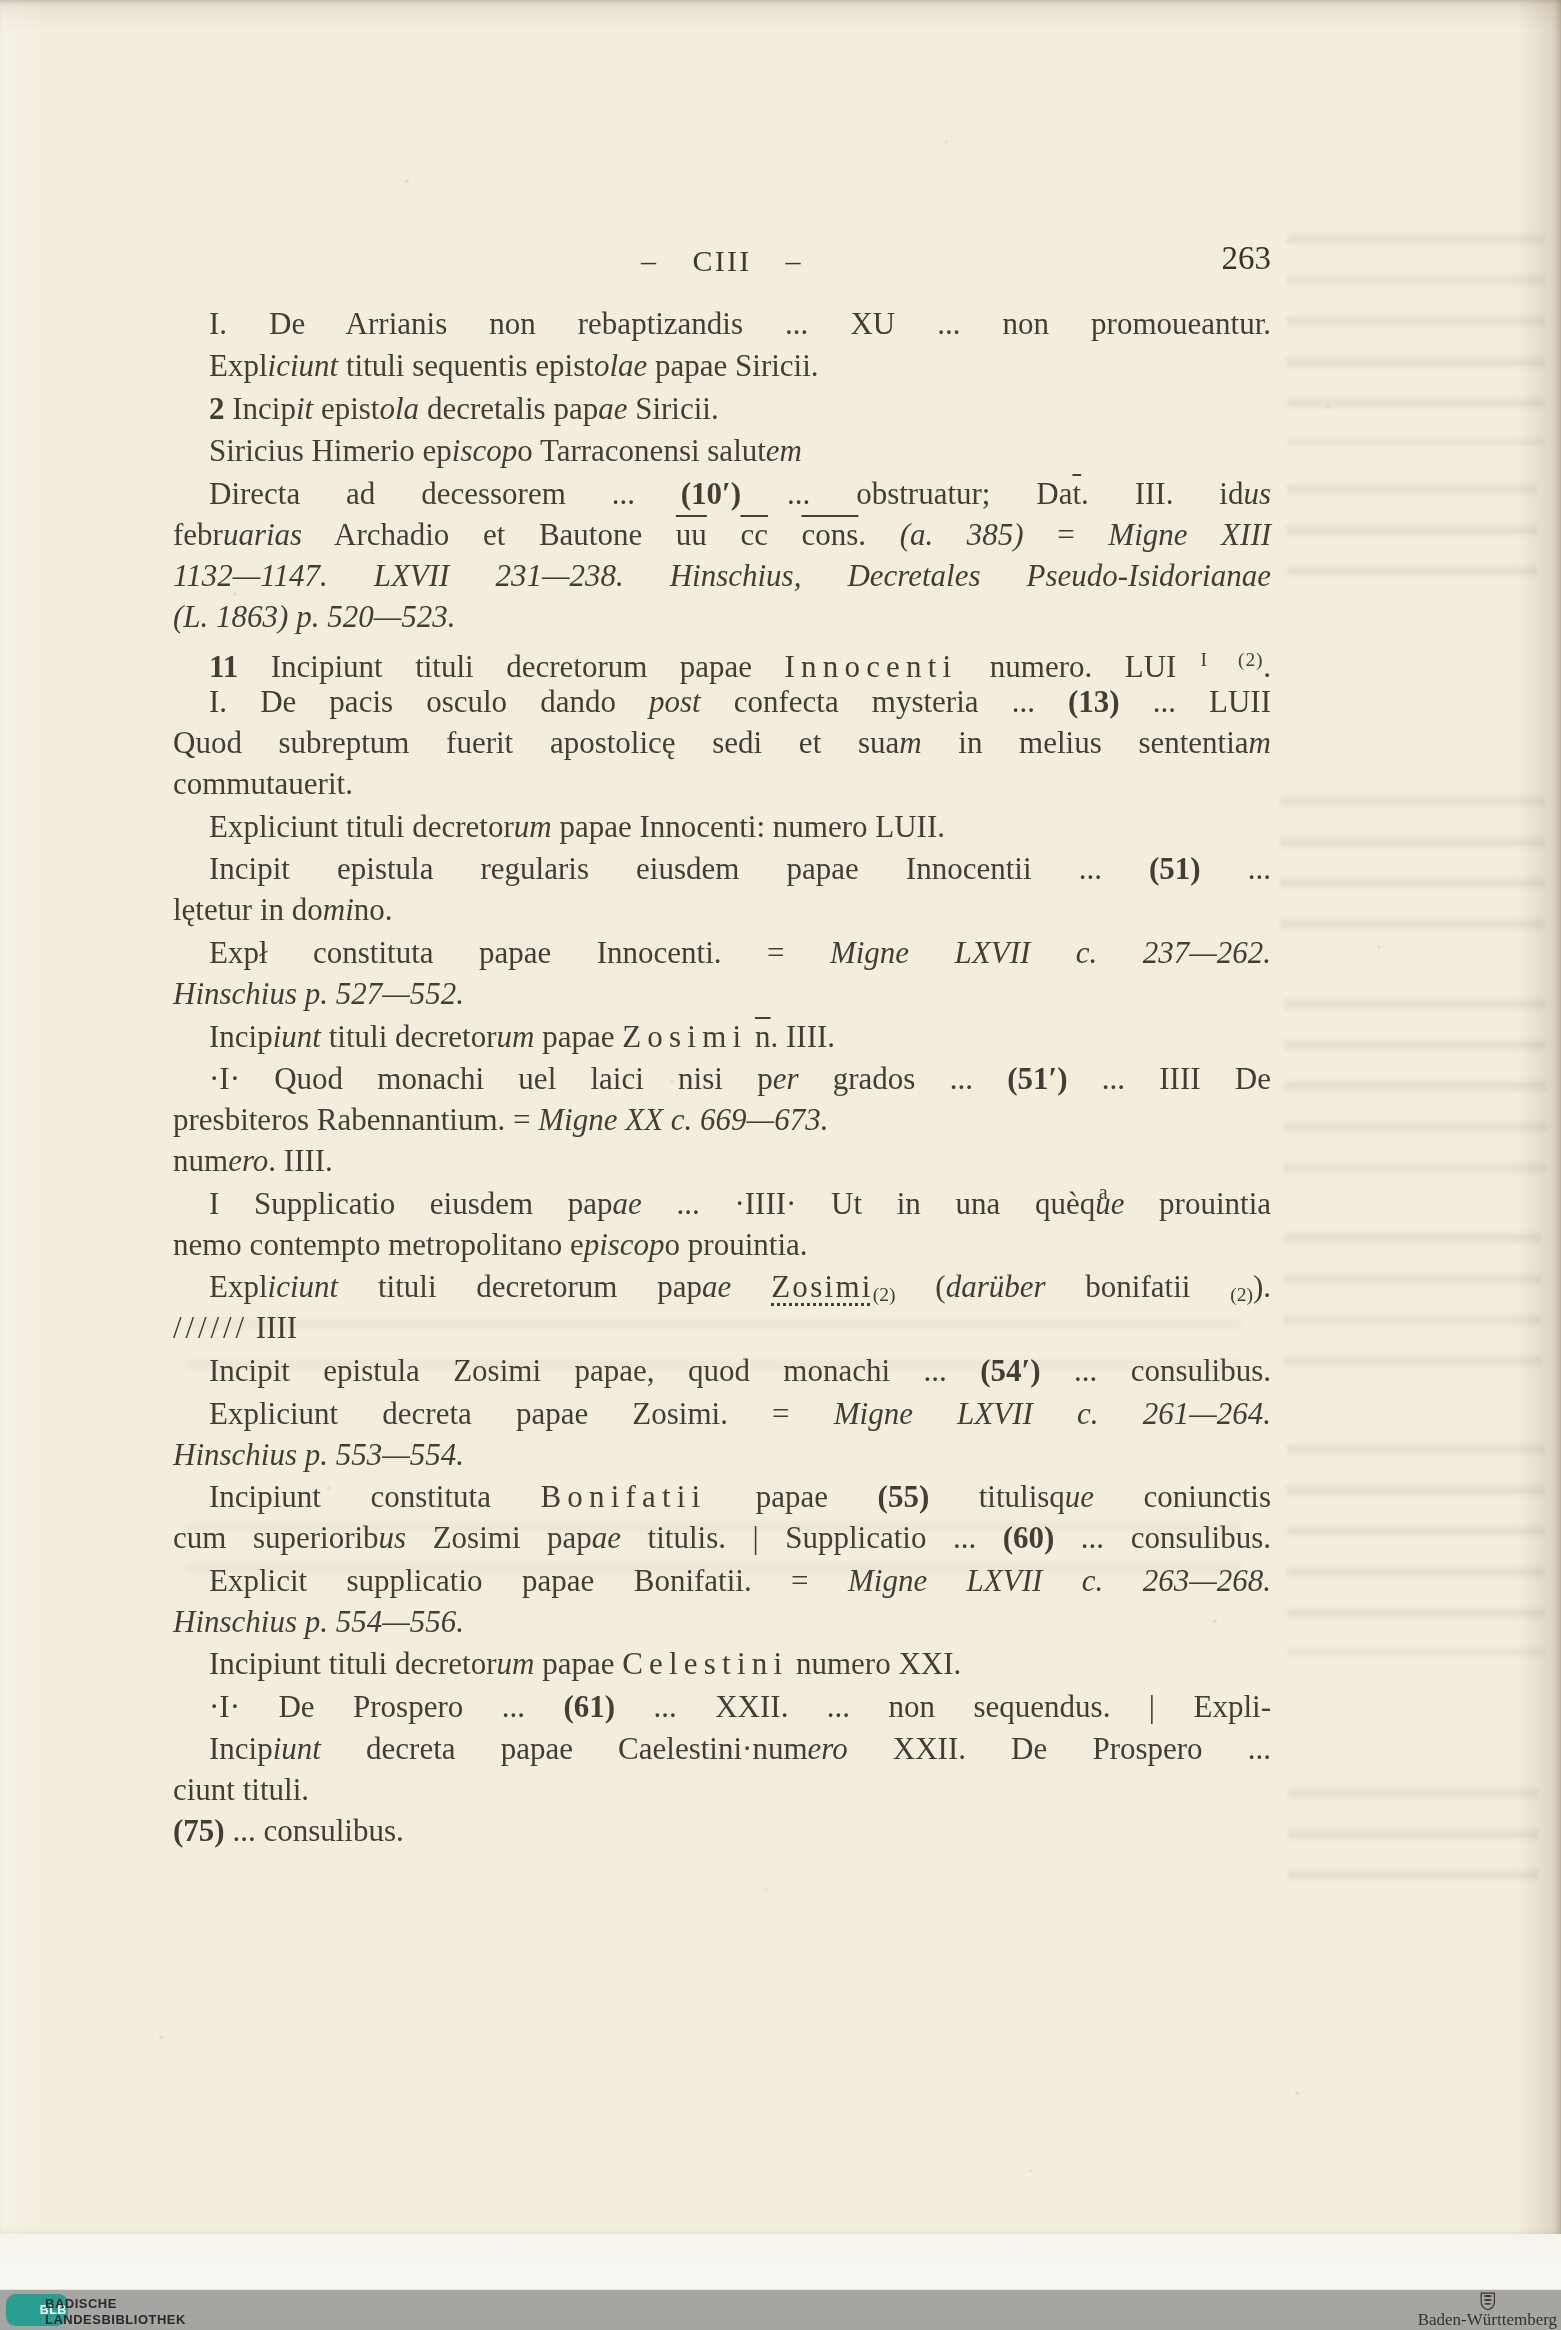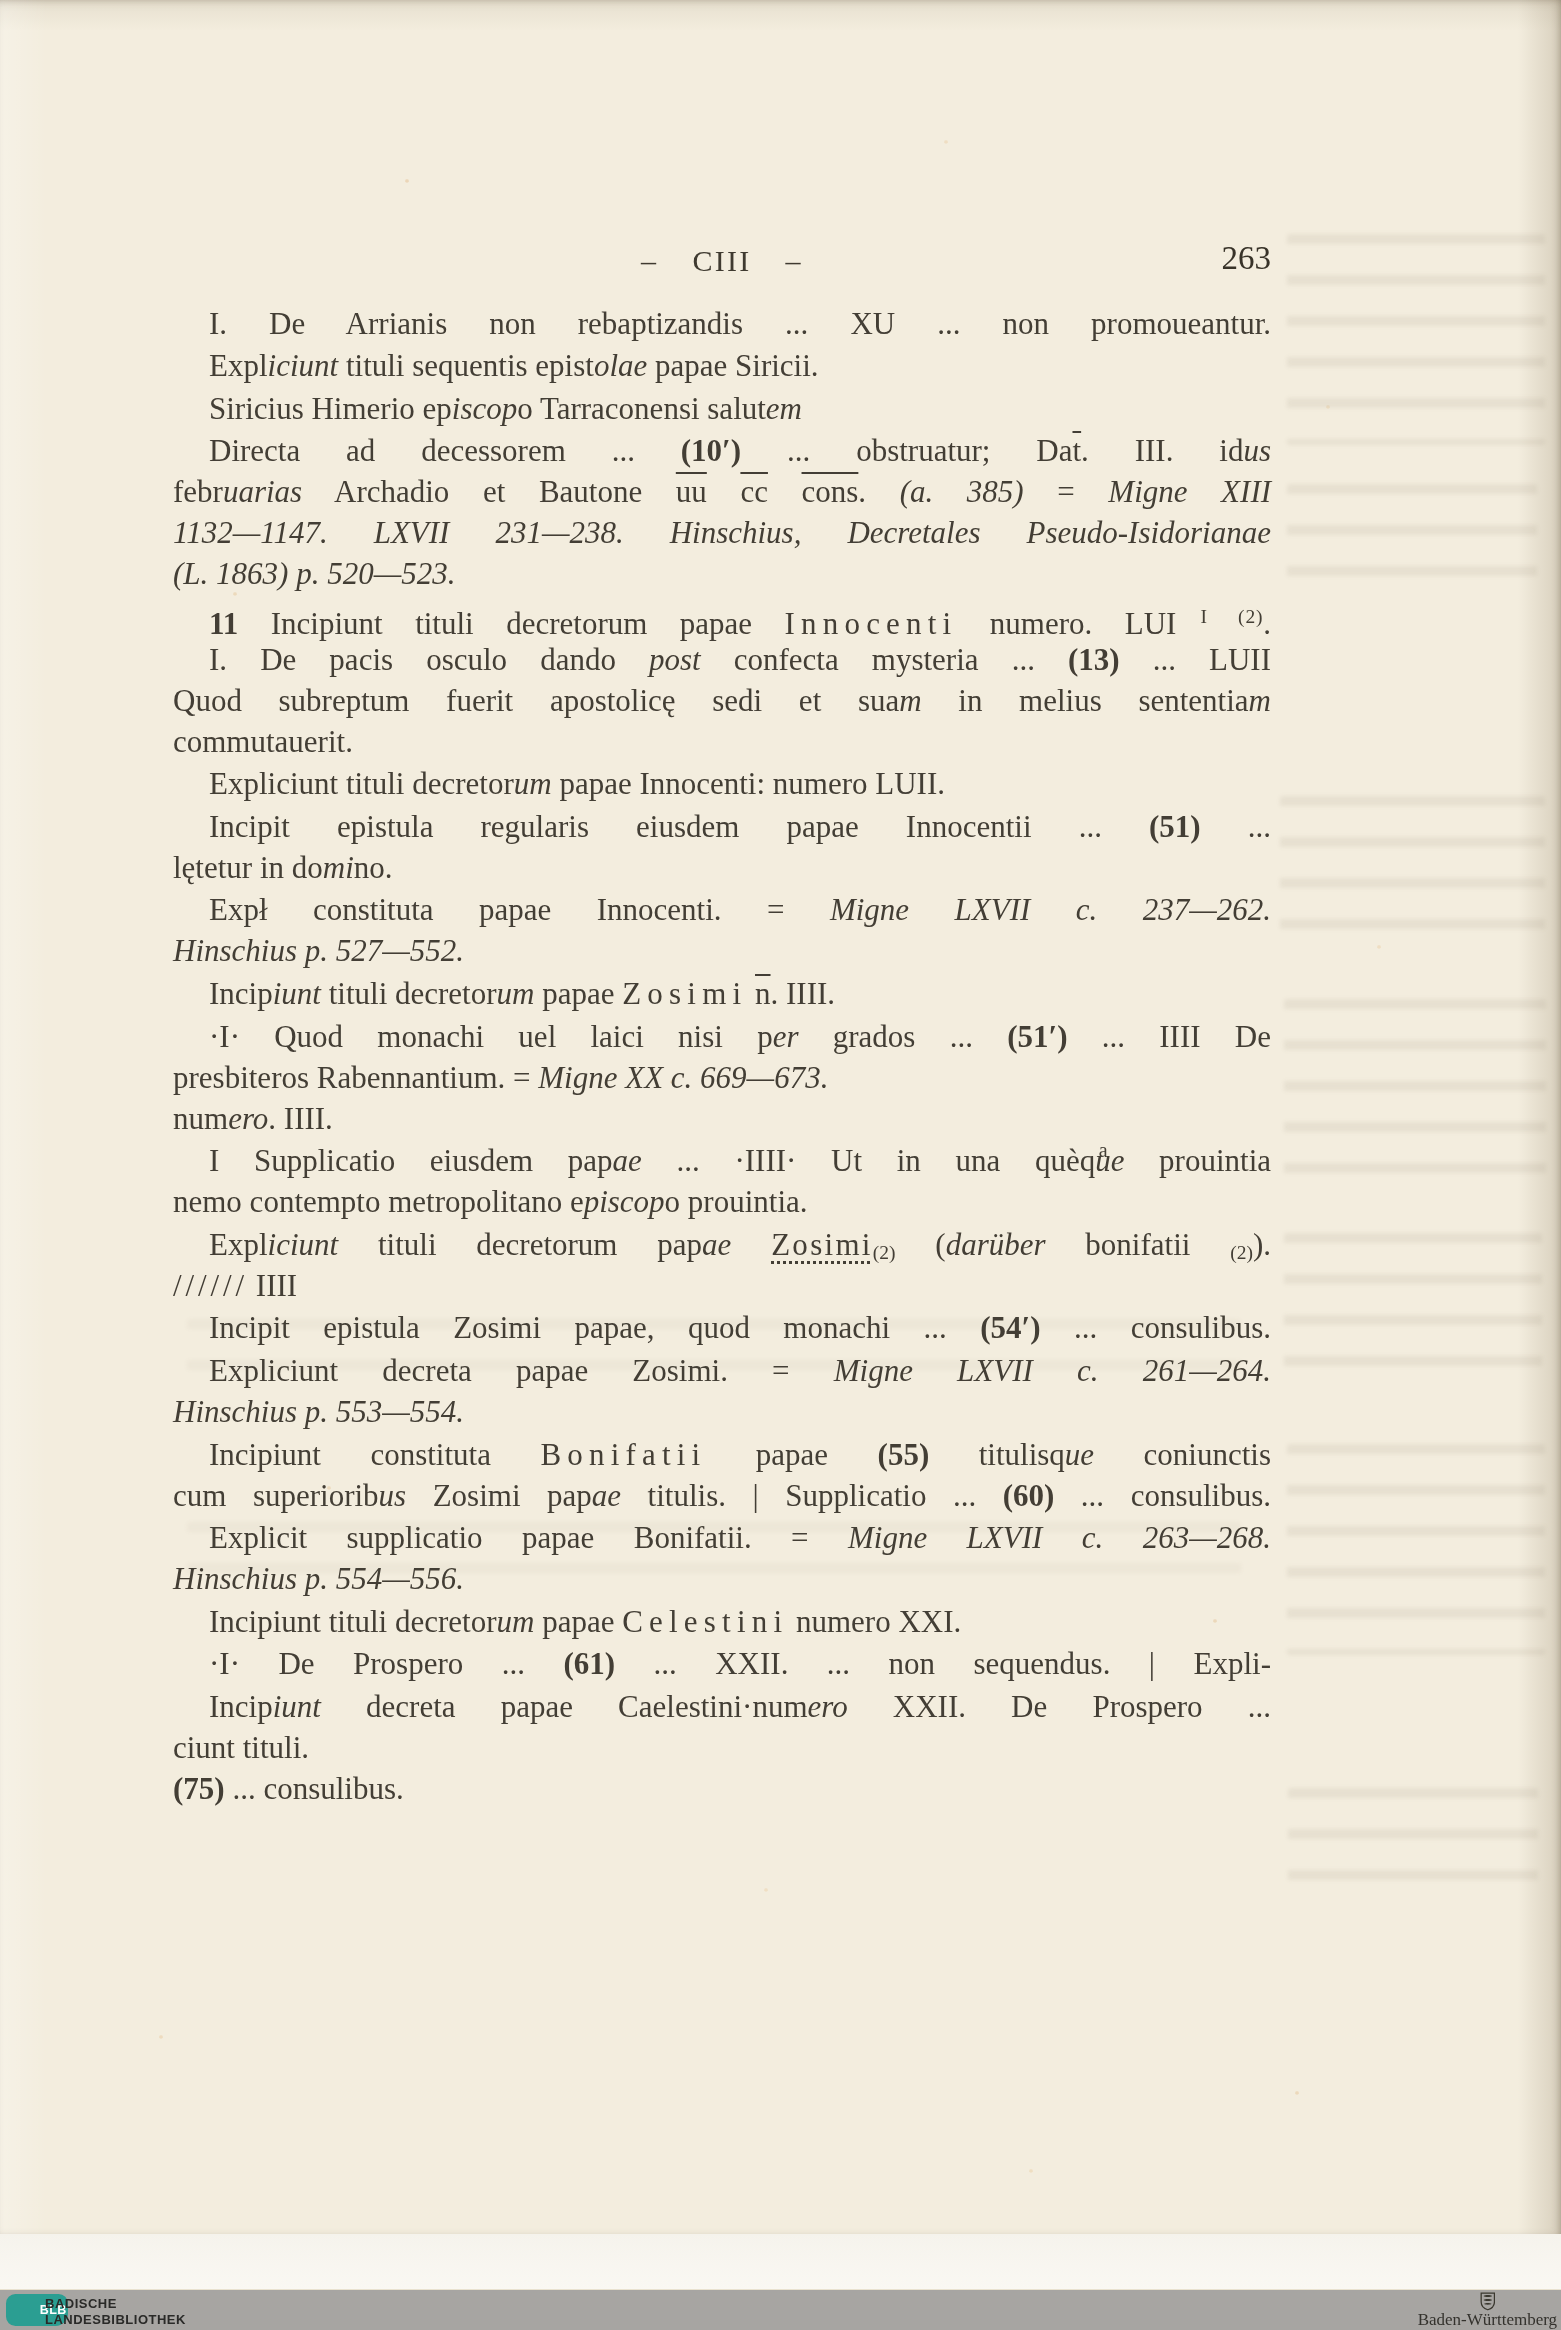--- a/index.html
+++ b/index.html
@@ -88,20 +88,21 @@
   <div class="header">
     <span>–</span>
     <span>CIII</span>
     <span>–</span>
   </div>
   <div class="pagenum">263</div>
 
   <div class="body-text" id="body-text">
       <div class="line j ind"><span>I. De Arrianis non rebaptizandis ... XU ... non promoueantur.</span></div>
       <div class="line ind"><span>Expl</span><span class="i">iciunt</span><span> tituli sequentis epist</span><span class="i">olae</span><span> papae Siricii.</span></div>
+      <div class="line ind"><span class="b">2</span><span> Incip</span><span class="i">it</span><span> epist</span><span class="i">ola</span><span> decretalis pap</span><span class="i">ae</span><span> Siricii.</span></div>
       <div class="line ind"><span>Siricius Himerio ep</span><span class="i">iscop</span><span>o Tarraconensi salut</span><span class="i">em</span></div>
       <div class="line j ind"><span>Directa ad decessorem ... </span><span class="b">(10′)</span><span> ... obstruatur; Da</span><span class="ov">t</span><span>. III. id</span><span class="i">us</span></div>
       <div class="line j"><span>febr</span><span class="i">uarias</span><span> Archadio et Bautone </span><span class="ov">uu</span><span> </span><span class="ov">cc</span><span> </span><span class="ov">cons</span><span>. </span><span class="i">(a. 385)</span><span> = </span><span class="i">Migne XIII</span></div>
       <div class="line j"><span class="i">1132—1147. LXVII 231—238. Hinschius, Decretales Pseudo-Isidorianae</span></div>
       <div class="line"><span class="i">(L. 1863) p. 520—523.</span></div>
       <div class="line j ind"><span class="b">11</span><span> Incipiunt tituli decretorum papae </span><span class="ls">Innocenti</span><span> numero. LUI</span><span class="sup">I (2)</span><span>.</span></div>
       <div class="line j ind"><span>I. De pacis osculo dando </span><span class="i">post</span><span> confecta mysteria ... </span><span class="b">(13)</span><span> ... LUII</span></div>
       <div class="line j"><span>Quod subreptum fuerit apostolicę sedi et sua</span><span class="i">m</span><span> in melius sententia</span><span class="i">m</span></div>
       <div class="line"><span>commutauerit.</span></div>
       <div class="line ind"><span>Expliciunt tituli decretor</span><span class="i">um</span><span> papae Innocenti: numero LUII.</span></div>

